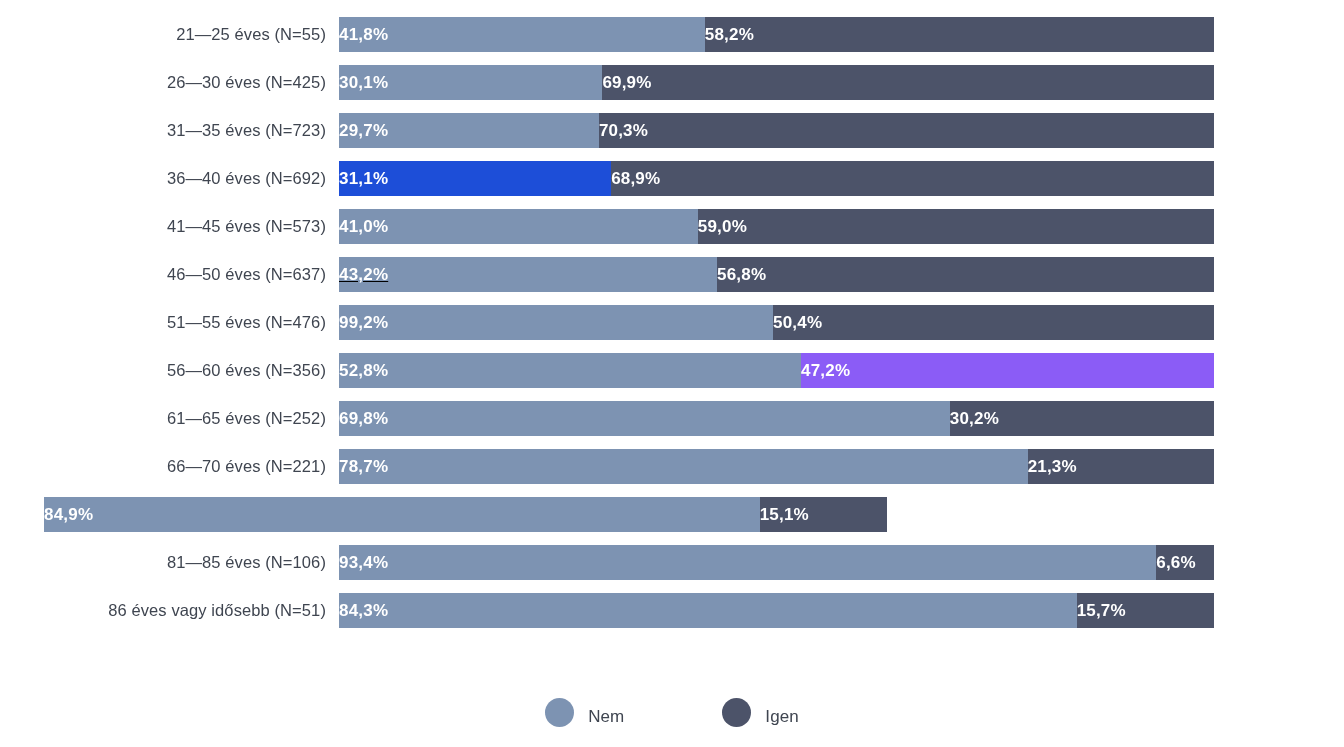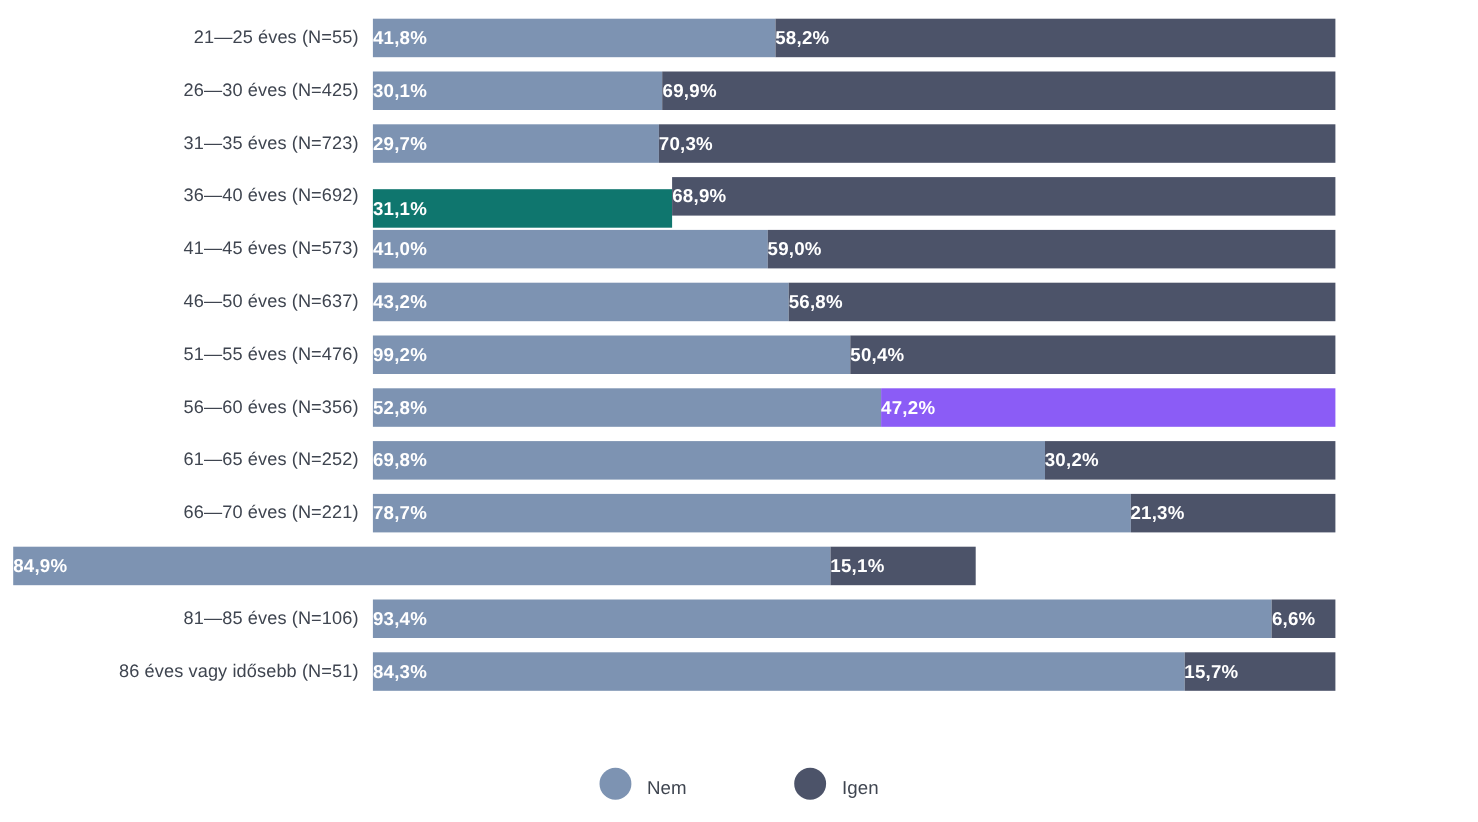--- a/index.html
+++ b/index.html
@@ -142,21 +142,21 @@
             <span class="seg-value">29,7%</span>
           </div>
           <div class="seg seg-igen" style="width: 70.3%; background: rgb(76, 83, 105);">
             <span class="seg-value">70,3%</span>
           </div>
         </div>
       </div>
       <div class="row">
         <div class="row-label">36—40 éves (N=692)</div>
         <div class="bar-track">
-          <div class="seg seg-nem" style="width: 31.1%; background: #0f766e; margin-top: 11px;">
+          <div class="seg seg-nem" style="width: 31.1%; background: #1d4ed8;">
             <span class="seg-value">31,1%</span>
           </div>
           <div class="seg seg-igen" style="width: 68.9%; background: rgb(76, 83, 105);">
             <span class="seg-value">68,9%</span>
           </div>
         </div>
       </div>
       <div class="row">
         <div class="row-label">41—45 éves (N=573)</div>
         <div class="bar-track">
@@ -164,21 +164,21 @@
             <span class="seg-value">41,0%</span>
           </div>
           <div class="seg seg-igen" style="width: 59%; background: rgb(76, 83, 105);">
             <span class="seg-value">59,0%</span>
           </div>
         </div>
       </div>
       <div class="row">
         <div class="row-label">46—50 éves (N=637)</div>
         <div class="bar-track">
-          <div class="seg seg-nem" style="width: 43.2%; background: rgb(125, 147, 178);">
+          <div class="seg seg-nem" style="width: 43.2%; background: rgb(125, 147, 178); text-decoration: underline;">
             <span class="seg-value">43,2%</span>
           </div>
           <div class="seg seg-igen" style="width: 56.8%; background: rgb(76, 83, 105);">
             <span class="seg-value">56,8%</span>
           </div>
         </div>
       </div>
       <div class="row">
         <div class="row-label">51—55 éves (N=476)</div>
         <div class="bar-track">
@@ -218,21 +218,21 @@
           <div class="seg seg-nem" style="width: 78.7%; background: rgb(125, 147, 178);">
             <span class="seg-value">78,7%</span>
           </div>
           <div class="seg seg-igen" style="width: 21.3%; background: rgb(76, 83, 105);">
             <span class="seg-value">21,3%</span>
           </div>
         </div>
       </div>
       <div class="row">
         <div class="bar-track">
-          <div class="seg seg-nem" style="width: 84.9%; background: rgb(125, 147, 178);">
+          <div class="seg seg-nem" style="width: 84.9%; background: rgb(125, 147, 178); margin-left: 32px;">
             <span class="seg-value">84,9%</span>
           </div>
           <div class="seg seg-igen" style="width: 15.1%; background: rgb(76, 83, 105);">
             <span class="seg-value">15,1%</span>
           </div>
         </div>
       </div>
       <div class="row">
         <div class="row-label">81—85 éves (N=106)</div>
         <div class="bar-track">

